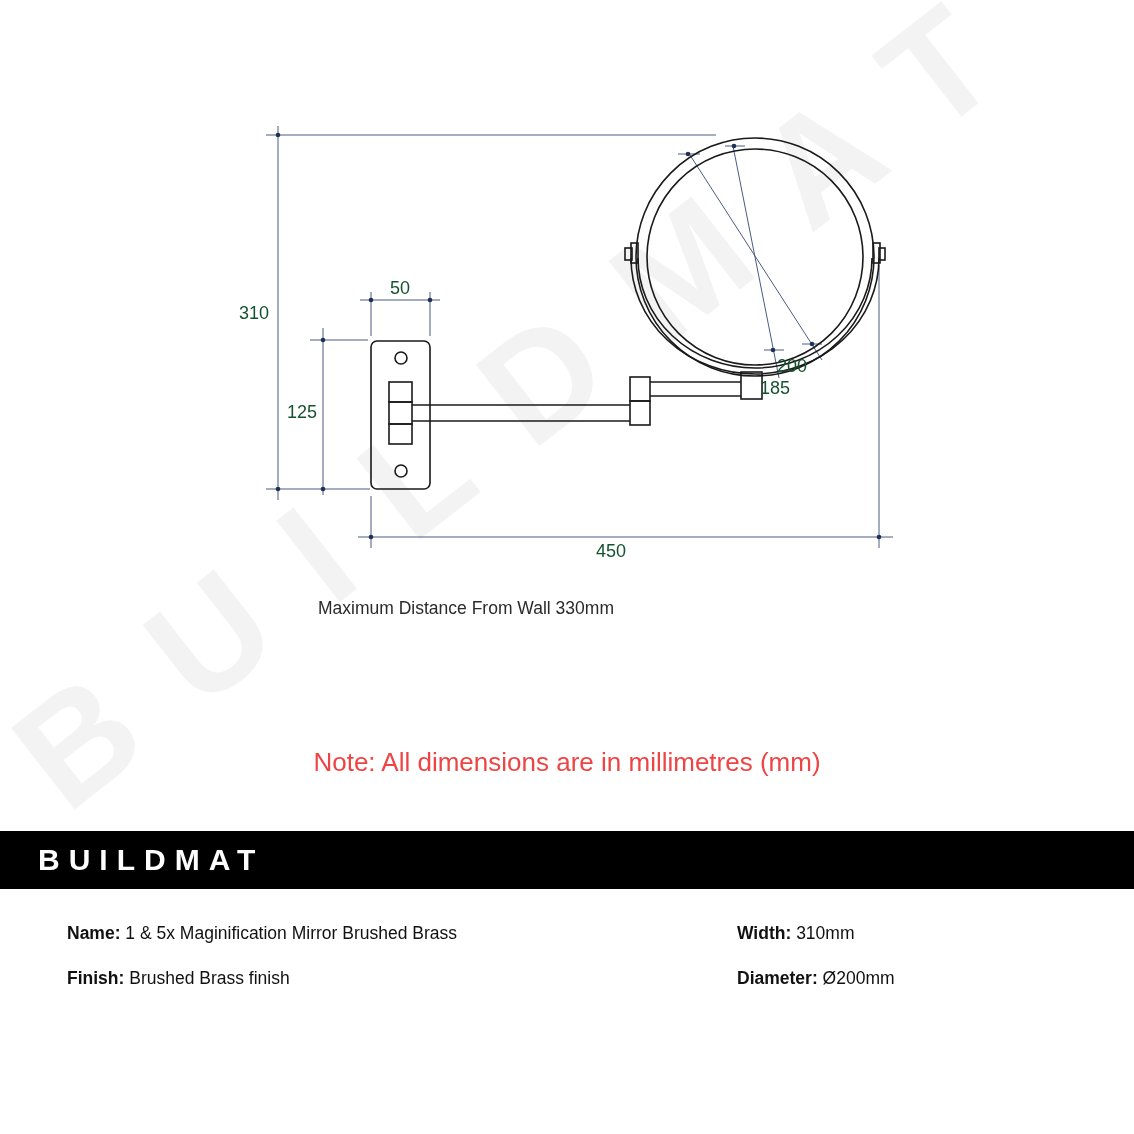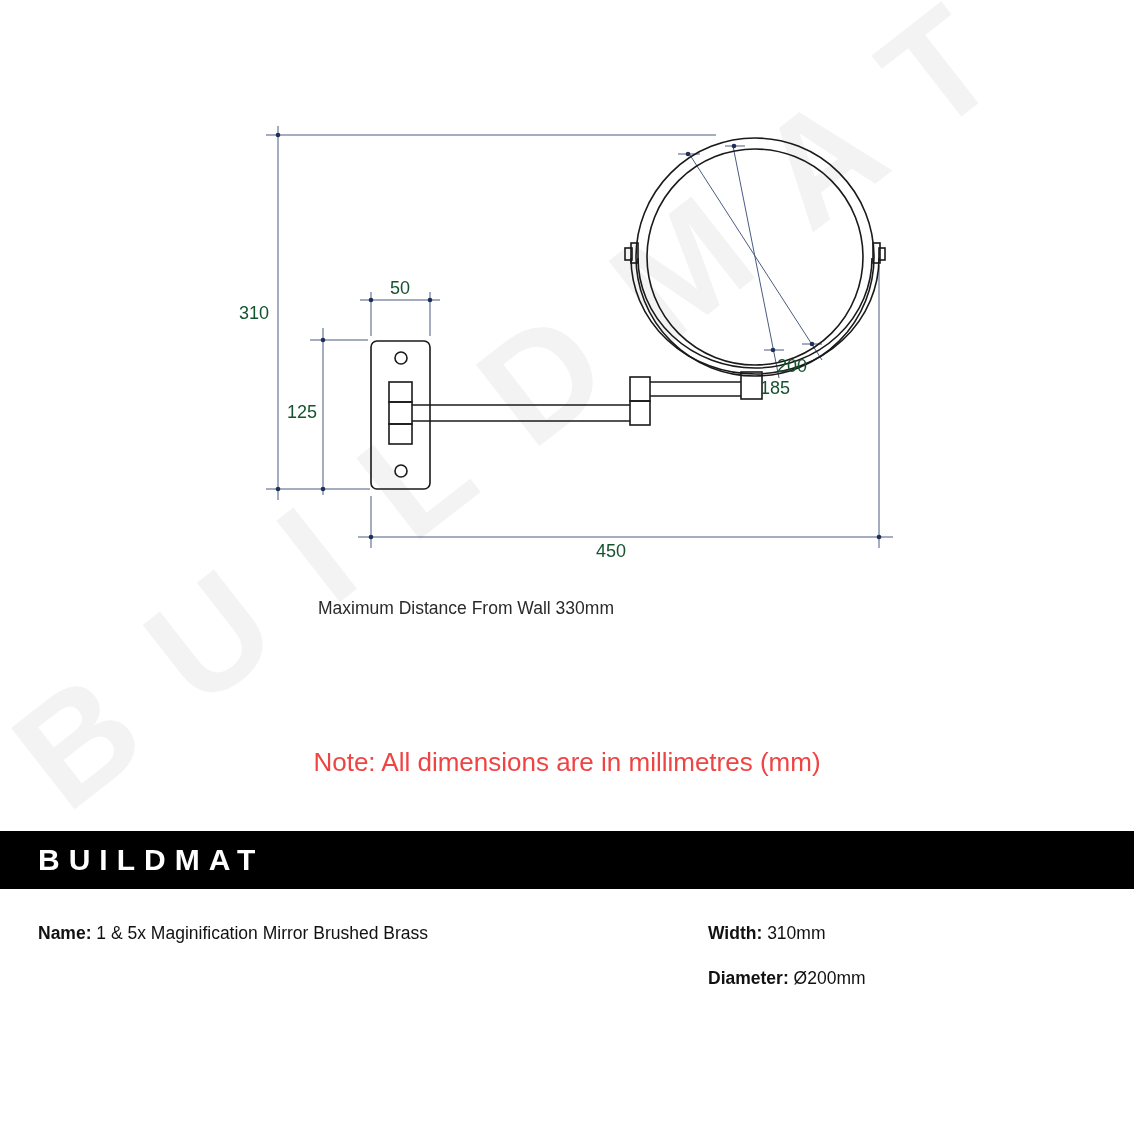--- a/index.html
+++ b/index.html
@@ -95,20 +95,21 @@
     .spec-col {
       position: absolute;
       top: 0;
     }
     .spec-col.left { left: 38px; }
     .spec-col.right { left: 708px; }
     .spec-row {
       height: 45px;
       line-height: 26px;
       white-space: nowrap;
+      margin-left: 29px;
     }
     .spec-row .k { font-weight: bold; }
   </style>
 </head>
 <body>
 
 <div class="drawing">
 
   <svg class="watermark" width="1134" height="830">
     <text x="560" y="430" text-anchor="middle" transform="rotate(-38 560 430)" font-family="Liberation Sans, sans-serif" font-weight="bold" font-size="150" letter-spacing="60" fill="#f3f3f3">BUILDMAT</text>
@@ -203,20 +204,23 @@
 
 <div class="banner">
   <span class="brand">BUILDMAT</span>
 </div>
 
 <div class="specs">
   <div class="spec-col left">
     <div class="spec-row">
       <span class="k">Name:</span><span> 1 &amp; 5x Maginification Mirror Brushed Brass</span>
     </div>
+    <div class="spec-row">
+      <span class="k">Finish:</span><span> Brushed Brass finish</span>
+    </div>
   </div>
   <div class="spec-col right">
     <div class="spec-row">
       <span class="k">Width:</span><span> 310mm</span>
     </div>
     <div class="spec-row">
       <span class="k">Diameter:</span><span> Ø200mm</span>
     </div>
   </div>
 </div>

